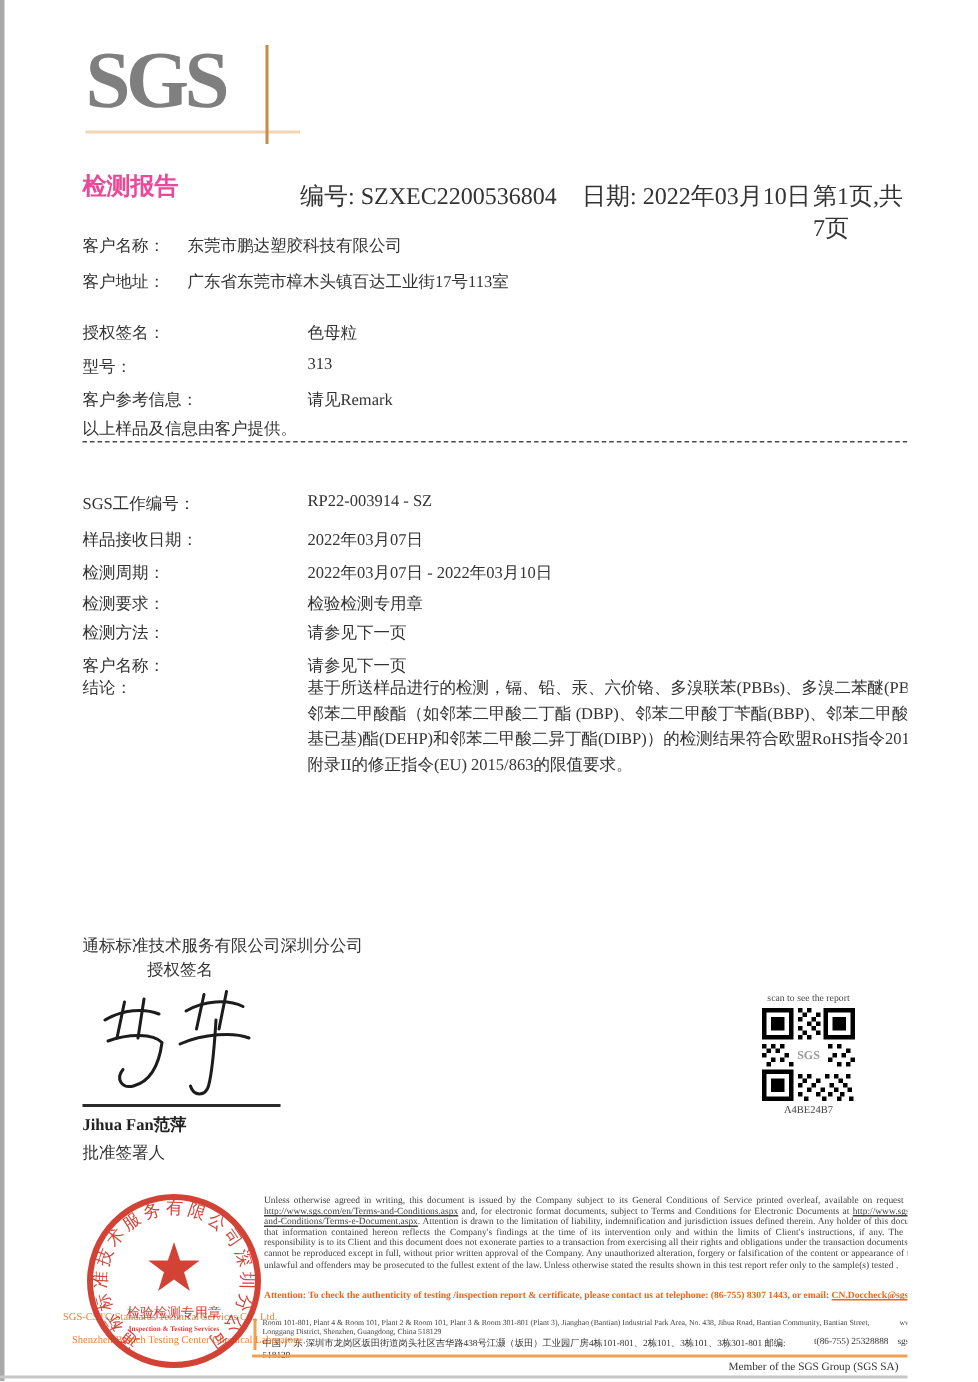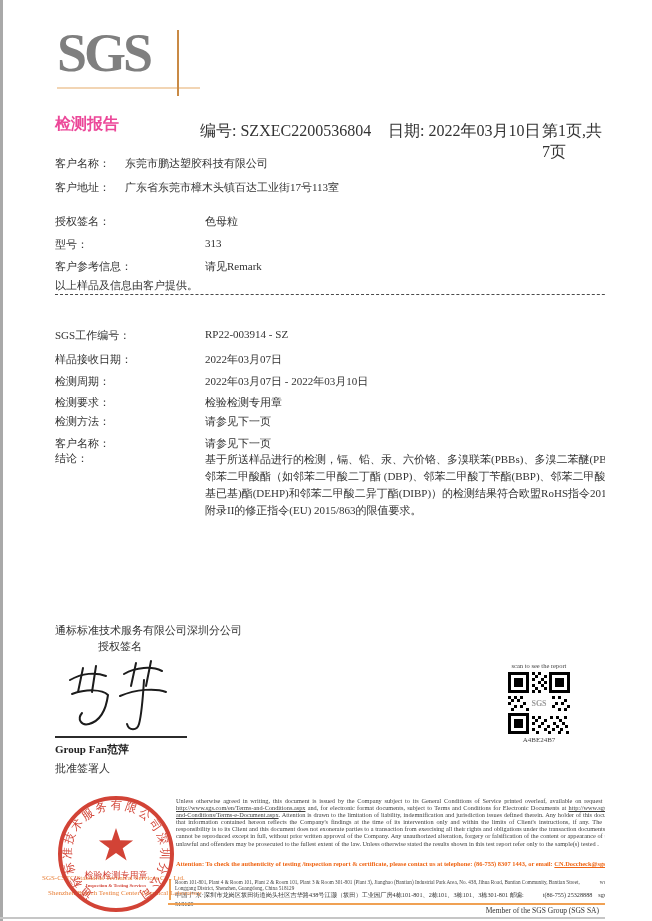--- a/index.html
+++ b/index.html
@@ -132,21 +132,21 @@
       <path d="M38 8 L 34 34"></path>
       <path d="M14 36 C 28 31, 44 31, 50 37 C 48 52, 42 63, 31 66 C 23 68, 19 61, 24 55"></path>
       <path d="M66 16 C 78 9, 94 8, 104 13"></path>
       <path d="M78 5 L 73 28"></path>
       <path d="M93 3 L 88 28"></path>
       <path d="M62 38 C 78 31, 98 30, 108 34"></path>
       <path d="M86 22 C 85 38, 84 55, 81 66 C 79 73, 71 73, 69 66"></path>
     </g>
   </svg>
   <div class="sig-line"></div>
-  <div class="sig-name">Group Fan范萍</div>
+  <div class="sig-name">Jihua Fan范萍</div>
   <div class="sig-role">批准签署人</div>
 
   <div class="qr-hint">scan to see the report</div>
   <svg class="qr-svg" width="62" height="62" viewBox="0 0 62 62">
     <rect x="0" y="0" width="62" height="62" fill="#fff"></rect>
     <g fill="#000">
       <rect x="0" y="0" width="21" height="21"></rect>
         <rect x="3" y="3" width="15" height="15" fill="#fff"></rect>
         <rect x="6" y="6" width="9" height="9"></rect>
       <rect x="41" y="0" width="21" height="21"></rect>

